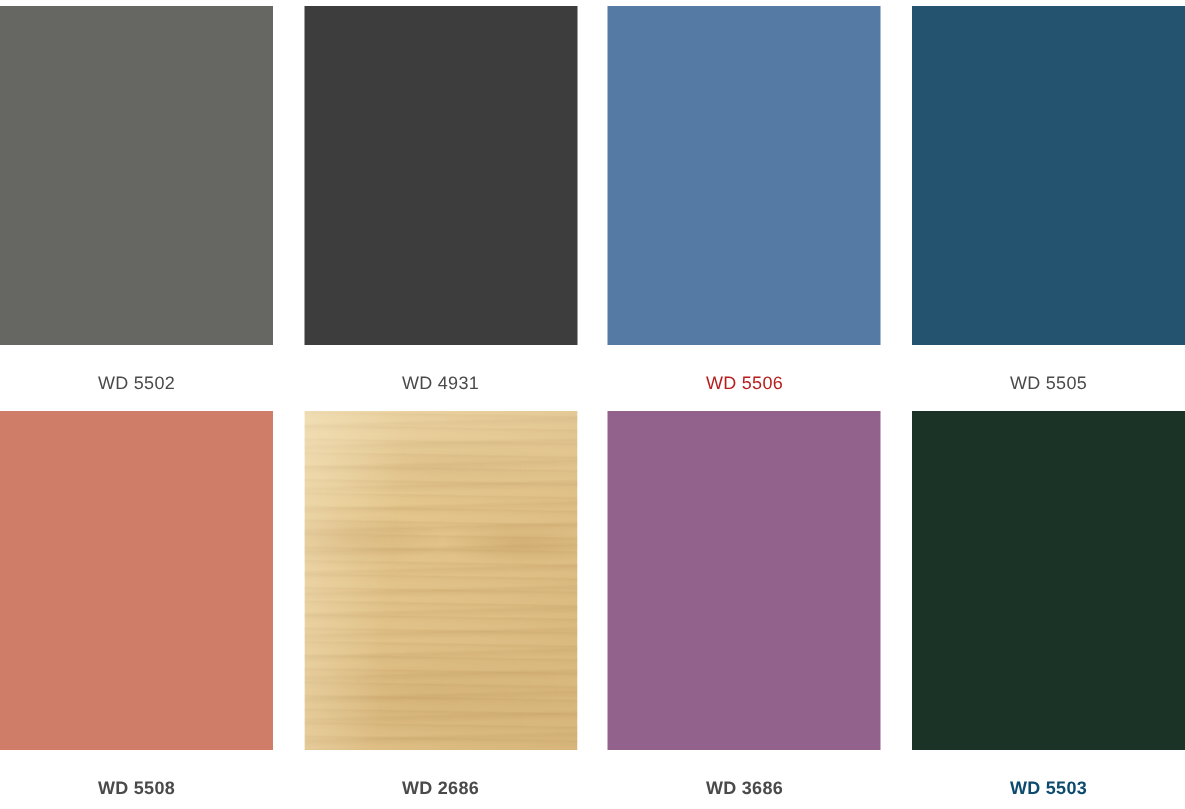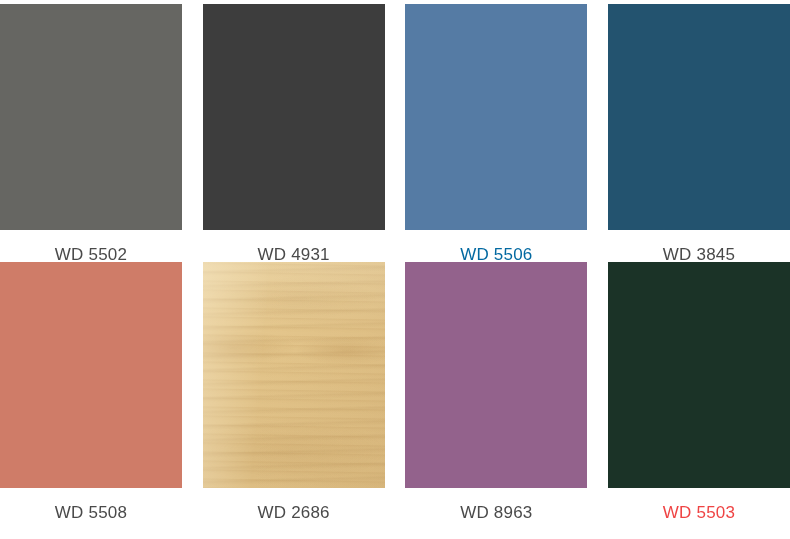--- a/index.html
+++ b/index.html
@@ -24,42 +24,42 @@
 
   .swatch-row {
     position: absolute;
     left: 0;
     width: 790px;
     display: flex;
     justify-content: space-between;
   }
 
   .row-1 { top: 4px; }
-  .row-2 { top: 262px; }
+  .row-2 { top: 274px; font-weight: bold; }
 
   .swatch-cell {
     width: 182px;
     display: flex;
     flex-direction: column;
     align-items: center;
   }
 
   .swatch-chip {
     width: 182px;
     height: 226px;
     display: block;
     position: relative;
     overflow: hidden;
   }
 
   .swatch-label {
     display: block;
     width: 182px;
     text-align: center;
-    font-size: 17px;
+    font-size: 12px;
     line-height: 22px;
     color: #4a4a4a;
     letter-spacing: 0.2px;
     padding-top: 14px;
     font-family: "Liberation Sans", sans-serif;
     white-space: nowrap;
   }
 
   
   .wood-grain {
@@ -121,26 +121,26 @@
       <span class="swatch-label" style="color: rgb(74, 74, 74);">WD 5502</span>
     </div>
 
     <div class="swatch-cell">
       <span class="swatch-chip" style="background:#3d3d3d"></span>
       <span class="swatch-label" style="color: rgb(74, 74, 74);">WD 4931</span>
     </div>
 
     <div class="swatch-cell">
       <span class="swatch-chip" style="background:#557ba4"></span>
-      <span class="swatch-label" style="color: #0369a1;">WD 5506</span>
+      <span class="swatch-label" style="color: #b91c1c;">WD 5506</span>
     </div>
 
     <div class="swatch-cell">
       <span class="swatch-chip" style="background:#23536f"></span>
-      <span class="swatch-label" style="color: rgb(74, 74, 74);">WD 3845</span>
+      <span class="swatch-label" style="color: rgb(74, 74, 74);">WD 5505</span>
     </div>
 
   </div>
 
   <div class="swatch-row row-2">
 
     <div class="swatch-cell">
       <span class="swatch-chip" style="background:#cf7c68"></span>
       <span class="swatch-label" style="color: rgb(74, 74, 74);">WD 5508</span>
     </div>
@@ -152,23 +152,23 @@
           <span class="wg-figure"></span>
           <span class="wg-lines"></span>
           <span class="wg-shade"></span>
         </span>
       </span>
       <span class="swatch-label" style="color: rgb(74, 74, 74);">WD 2686</span>
     </div>
 
     <div class="swatch-cell">
       <span class="swatch-chip" style="background:#93628c"></span>
-      <span class="swatch-label" style="color: rgb(74, 74, 74);">WD 8963</span>
+      <span class="swatch-label" style="color: rgb(74, 74, 74);">WD 3686</span>
     </div>
 
     <div class="swatch-cell">
       <span class="swatch-chip" style="background:#1b3327"></span>
-      <span class="swatch-label" style="color: #ef4444;">WD 5503</span>
+      <span class="swatch-label" style="color: #0c4a6e;">WD 5503</span>
     </div>
 
   </div>
 
 </div>
 
 </body></html>

